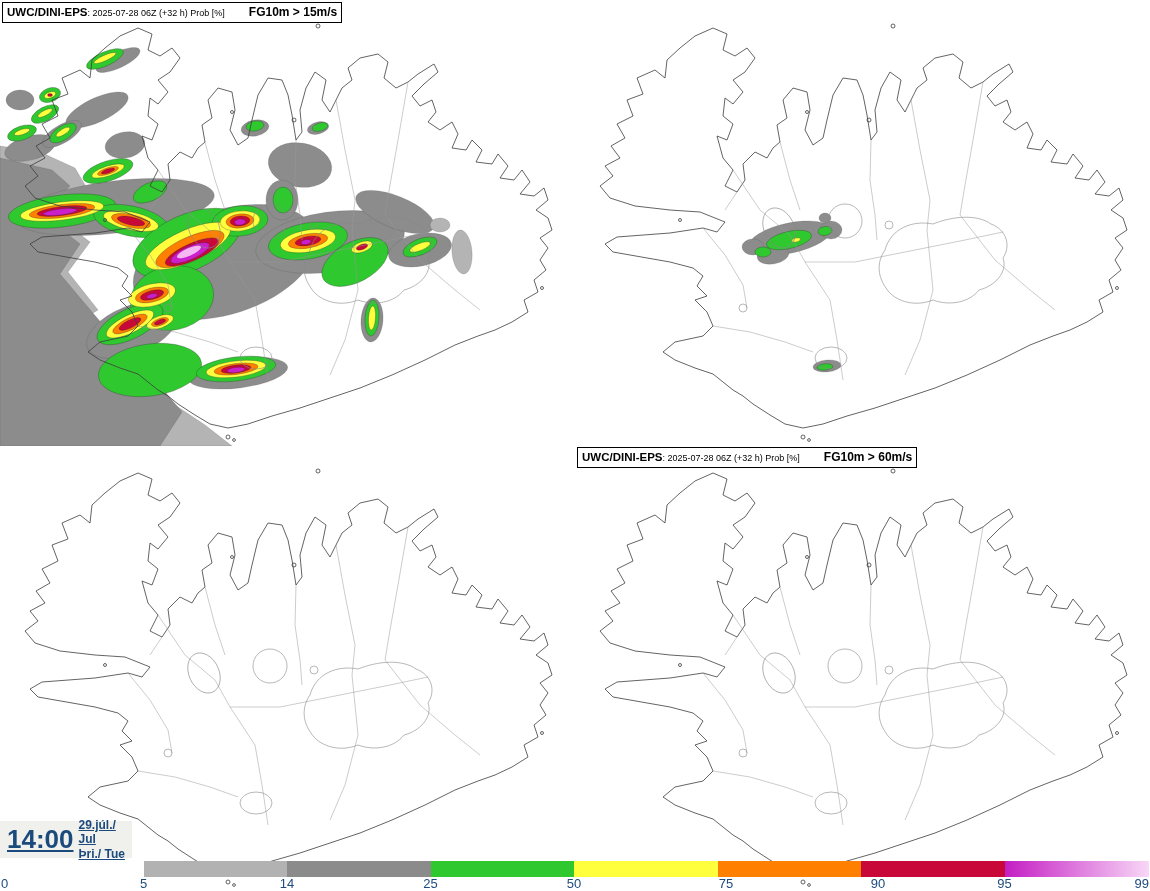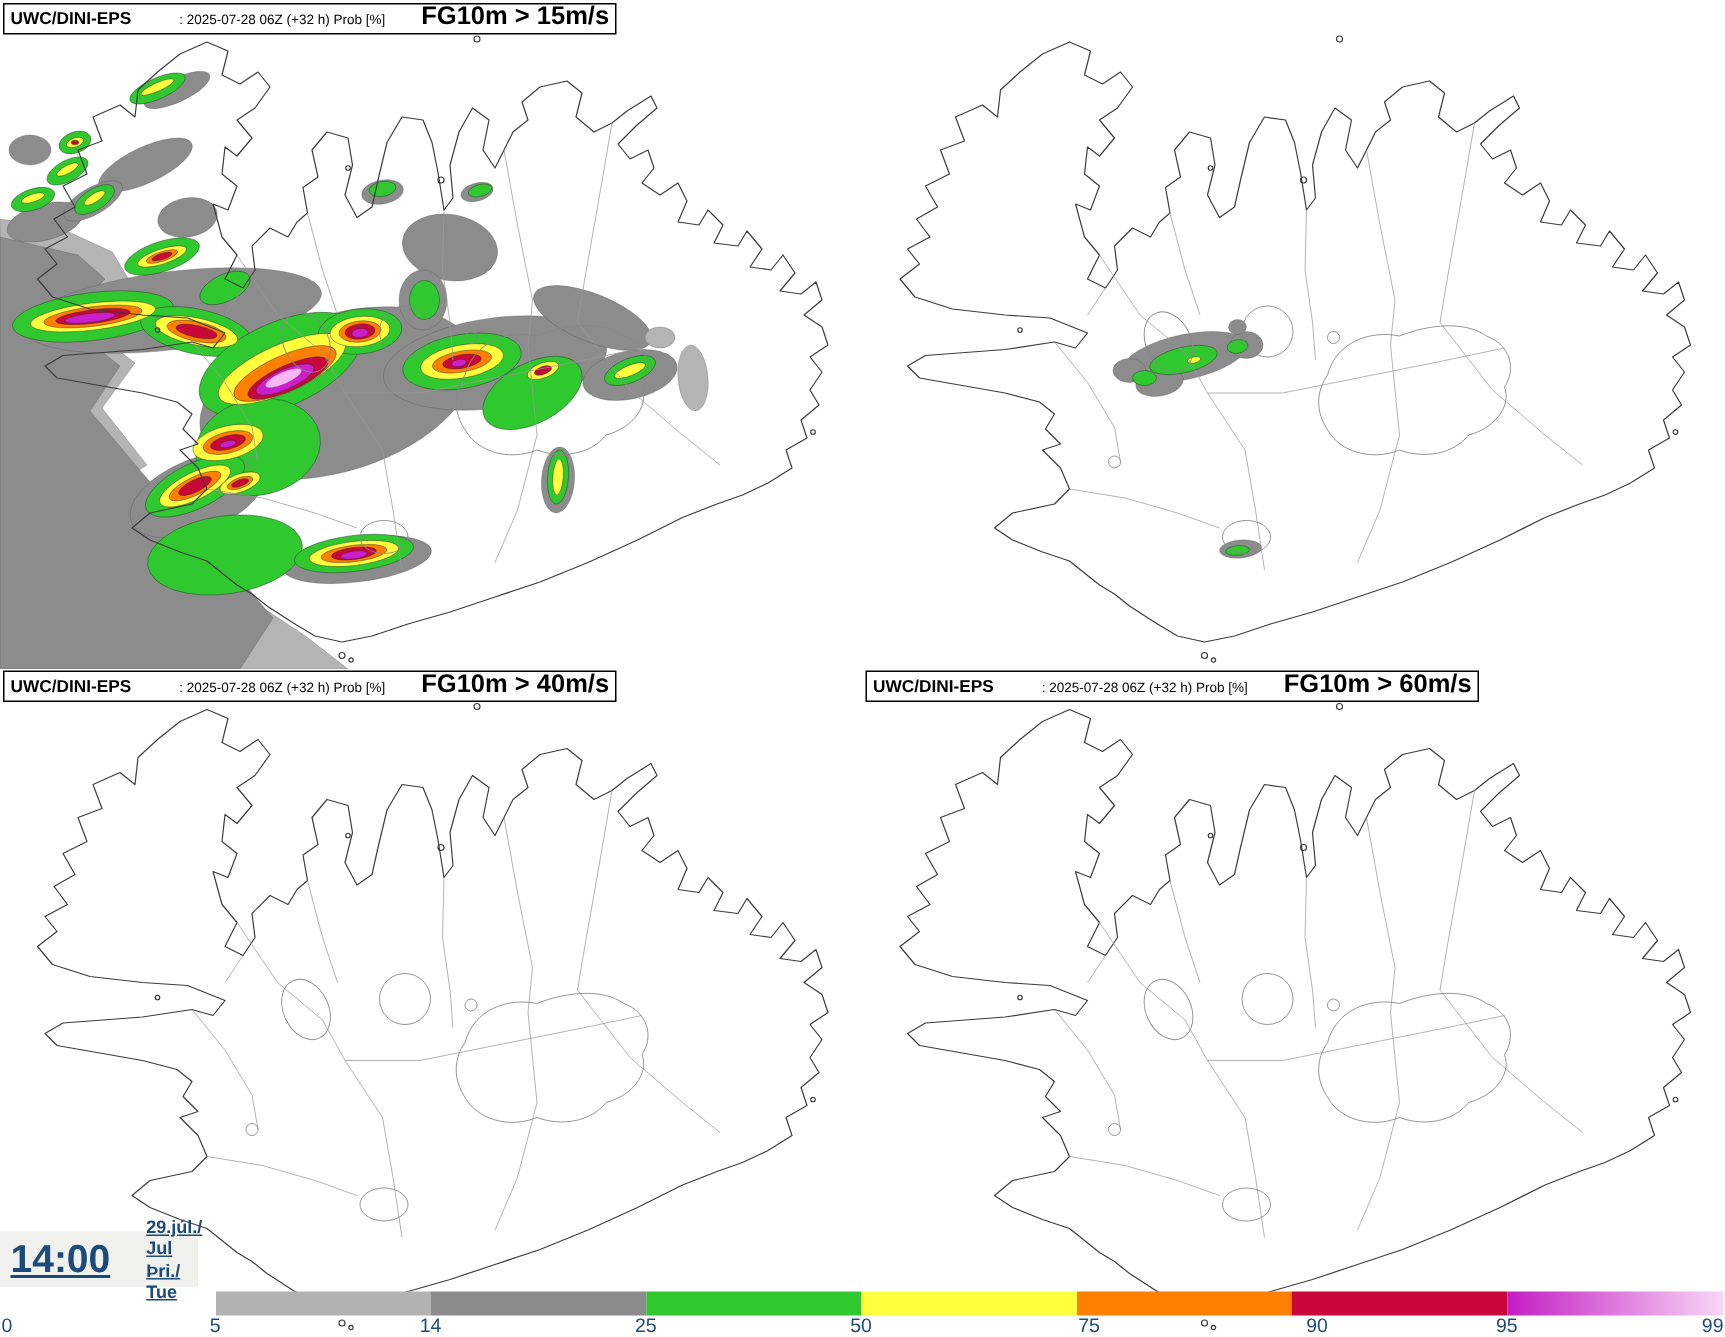--- a/index.html
+++ b/index.html
@@ -5,26 +5,26 @@
   html,body{margin:0;padding:0;background:#fff;}
   #page{position:relative;width:1150px;height:891px;background:#fff;overflow:hidden;
         font-family:"Liberation Sans", sans-serif;}
   .quad{position:absolute;width:575px;height:446px;}
   #q-tl{left:0;top:0;}  #q-tr{left:575px;top:0;}
   #q-bl{left:0;top:445px;} #q-br{left:575px;top:445px;}
   .quad svg{position:absolute;left:0;top:0;}
   .ptitle{position:absolute;left:2px;top:2px;background:#fff;border:1px solid #000;
           padding:1px 4px 2px 4px;white-space:nowrap;color:#000;line-height:14px;z-index:5;}
   .ptitle .model{font-weight:bold;font-size:11.5px;}
-  .ptitle .run{font-size:9px;padding-left:32px;}
-  .ptitle .thr{font-weight:bold;font-size:17px;margin-left:3px;padding-left:21px;}
+  .ptitle .run{font-size:9px;}
+  .ptitle .thr{font-weight:bold;font-size:12px;margin-left:3px;padding-left:21px;}
   #clockbox{position:absolute;left:0;top:821px;width:132px;height:37px;background:#f0f0ec;
             display:flex;align-items:center;z-index:8;color:#1b4a7c;text-decoration:underline;}
   #clock-time{font-size:26px;font-weight:bold;margin-left:7px;letter-spacing:0px;}
-  #clock-dates{margin-left:24px;font-size:12px;font-weight:bold;line-height:1.18;}
+  #clock-dates{margin-left:5px;font-size:12px;font-weight:bold;line-height:1.18;}
   #colorbar{position:absolute;left:0;top:861px;width:1150px;height:16px;z-index:7;}
   .cbseg{position:absolute;top:0;height:16px;}
   #cb-labels{position:absolute;left:0;top:876px;width:1150px;height:15px;z-index:7;}
   .cbtick{position:absolute;top:0;font-size:13px;color:#1e4b7d;transform:translateX(-50%);}
   .cbtick.left{transform:none;}
   .cbtick.right{transform:translateX(-100%);}
 </style>
 </head>
 <body>
 
@@ -187,23 +187,20 @@
         </g>
       <use href="#iceland"></use>
     </svg>
   </div>
 
   <div class="quad" id="q-bl">
     <svg width="575" height="446" viewBox="0 0 575 446">
       <g id="ov-bl"></g>
       <use href="#iceland"></use>
     </svg>
-    <div class="ptitle">
-      <span class="model">UWC/DINI-EPS</span><span class="run">: 2025-07-28 06Z (+32 h) Prob [%]</span><span class="thr">FG10m &gt; 40m/s</span>
-    </div>
   </div>
 
   <div class="quad" id="q-br">
     <svg width="575" height="446" viewBox="0 0 575 446">
       <g id="ov-br"></g>
       <use href="#iceland"></use>
     </svg>
     <div class="ptitle">
       <span class="model">UWC/DINI-EPS</span><span class="run">: 2025-07-28 06Z (+32 h) Prob [%]</span><span class="thr">FG10m &gt; 60m/s</span>
     </div>

